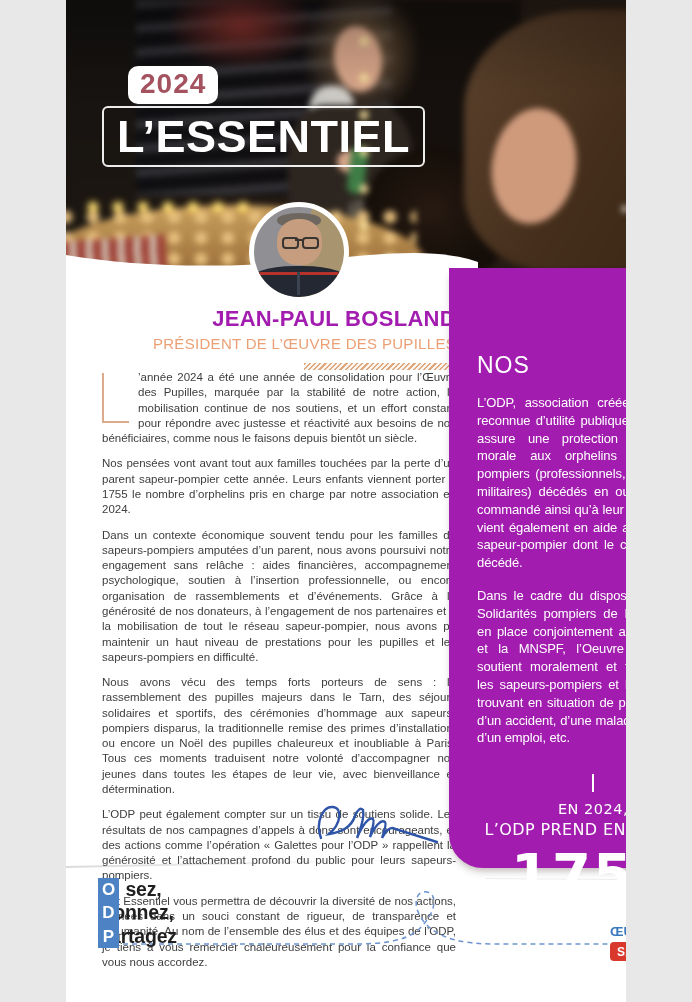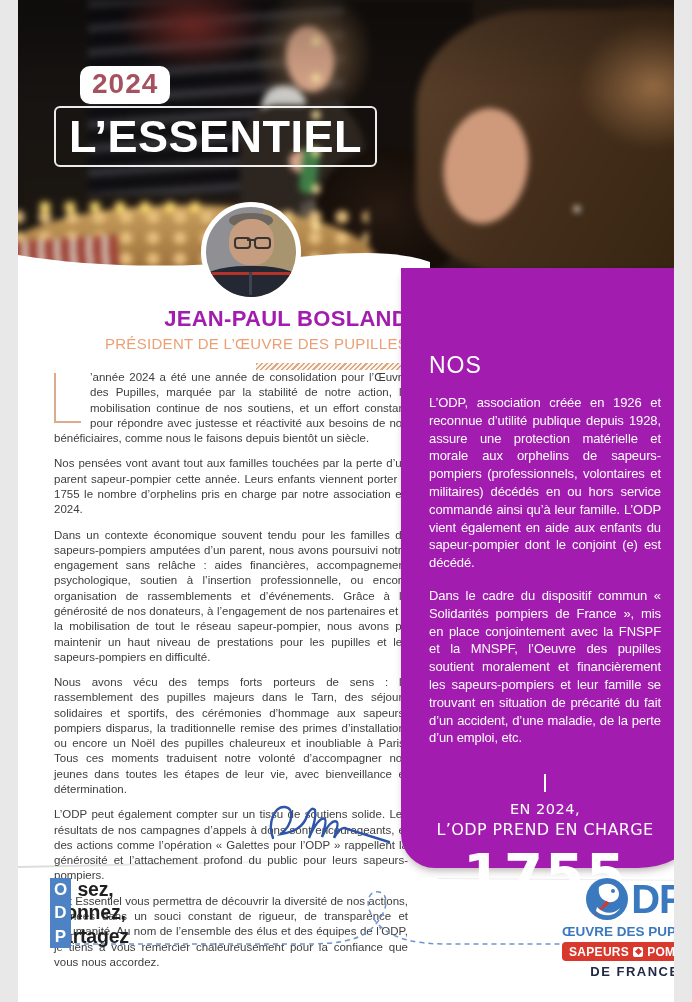--- a/index.html
+++ b/index.html
@@ -1,18 +1,18 @@
 <!DOCTYPE html>
 <html><head>
 <meta charset="utf-8">
 <style>
   * { margin:0; padding:0; box-sizing:border-box; }
   html,body { background:#e8e8e8; }
   .page {
-    position:relative; width:656px; height:1002px; margin:0 auto;
+    position:relative; width:560px; height:1002px; margin:0 auto;
     background:#fff; overflow:hidden;
     font-family:"Liberation Sans","DejaVu Sans",sans-serif;
     text-decoration:underline;
   }
 
   
   .photo { position:absolute; left:0; top:0; width:692px; height:268px;
            background:linear-gradient(105deg,#17120e 0%,#241b14 40%,#2a1d14 100%); overflow:hidden; }
   .photo-art { position:absolute; inset:0; filter:blur(3px); }
   .ph { position:absolute; }

